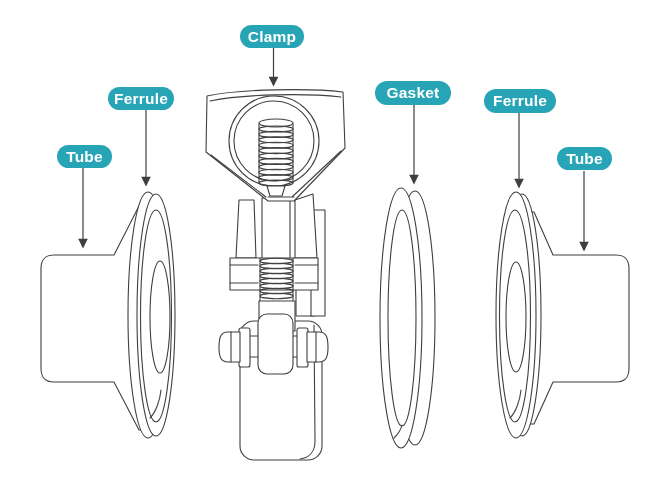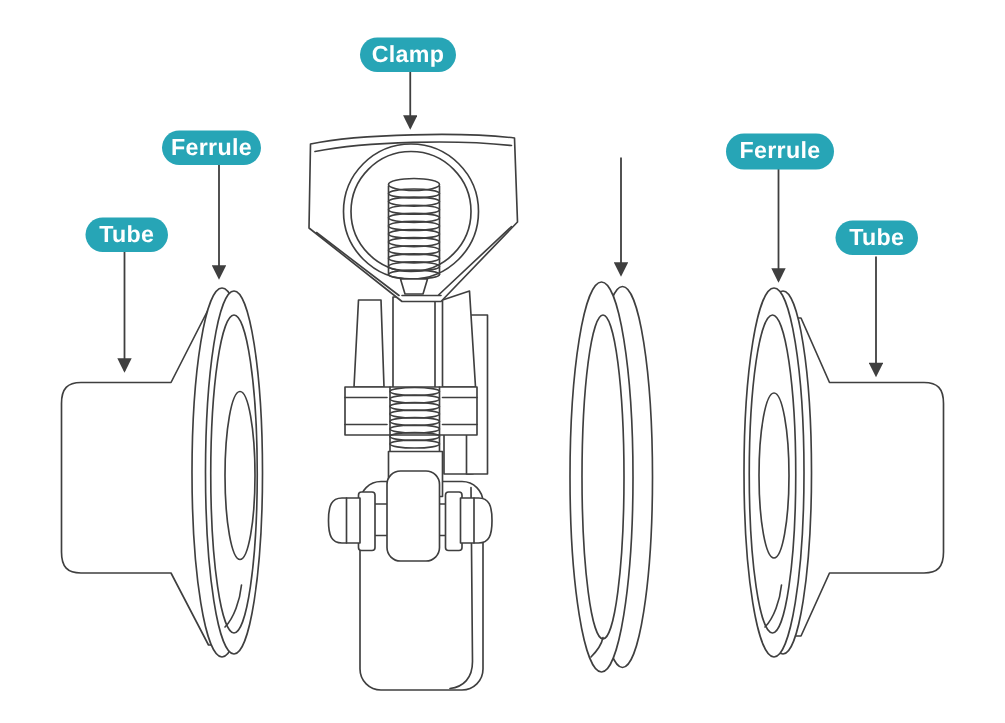--- a/index.html
+++ b/index.html
@@ -130,16 +130,17 @@
       <line class="arrow" x1="83" y1="168" x2="83" y2="247" marker-end="url(#ah)"></line>
       <line class="arrow" x1="414" y1="105" x2="414" y2="183" marker-end="url(#ah)"></line>
       <line class="arrow" x1="519" y1="112" x2="519" y2="187" marker-end="url(#ah)"></line>
       <line class="arrow" x1="584" y1="171" x2="584" y2="250" marker-end="url(#ah)"></line>
     </g>
   </svg>
 
   <div class="pill" style="left:240px;top:25px;width:64px;height:23px;">Clamp</div>
   <div class="pill" style="left:108px;top:87px;width:66px;height:23px;">Ferrule</div>
   <div class="pill" style="left:57px;top:145px;width:55px;height:23px;">Tube</div>
+  <div class="pill" style="left:375px;top:81px;width:76px;height:24px;">Gasket</div>
   <div class="pill" style="left:484px;top:89px;width:72px;height:24px;">Ferrule</div>
   <div class="pill" style="left:557px;top:147px;width:55px;height:23px;">Tube</div>
 
 </div>
 
 </body></html>

